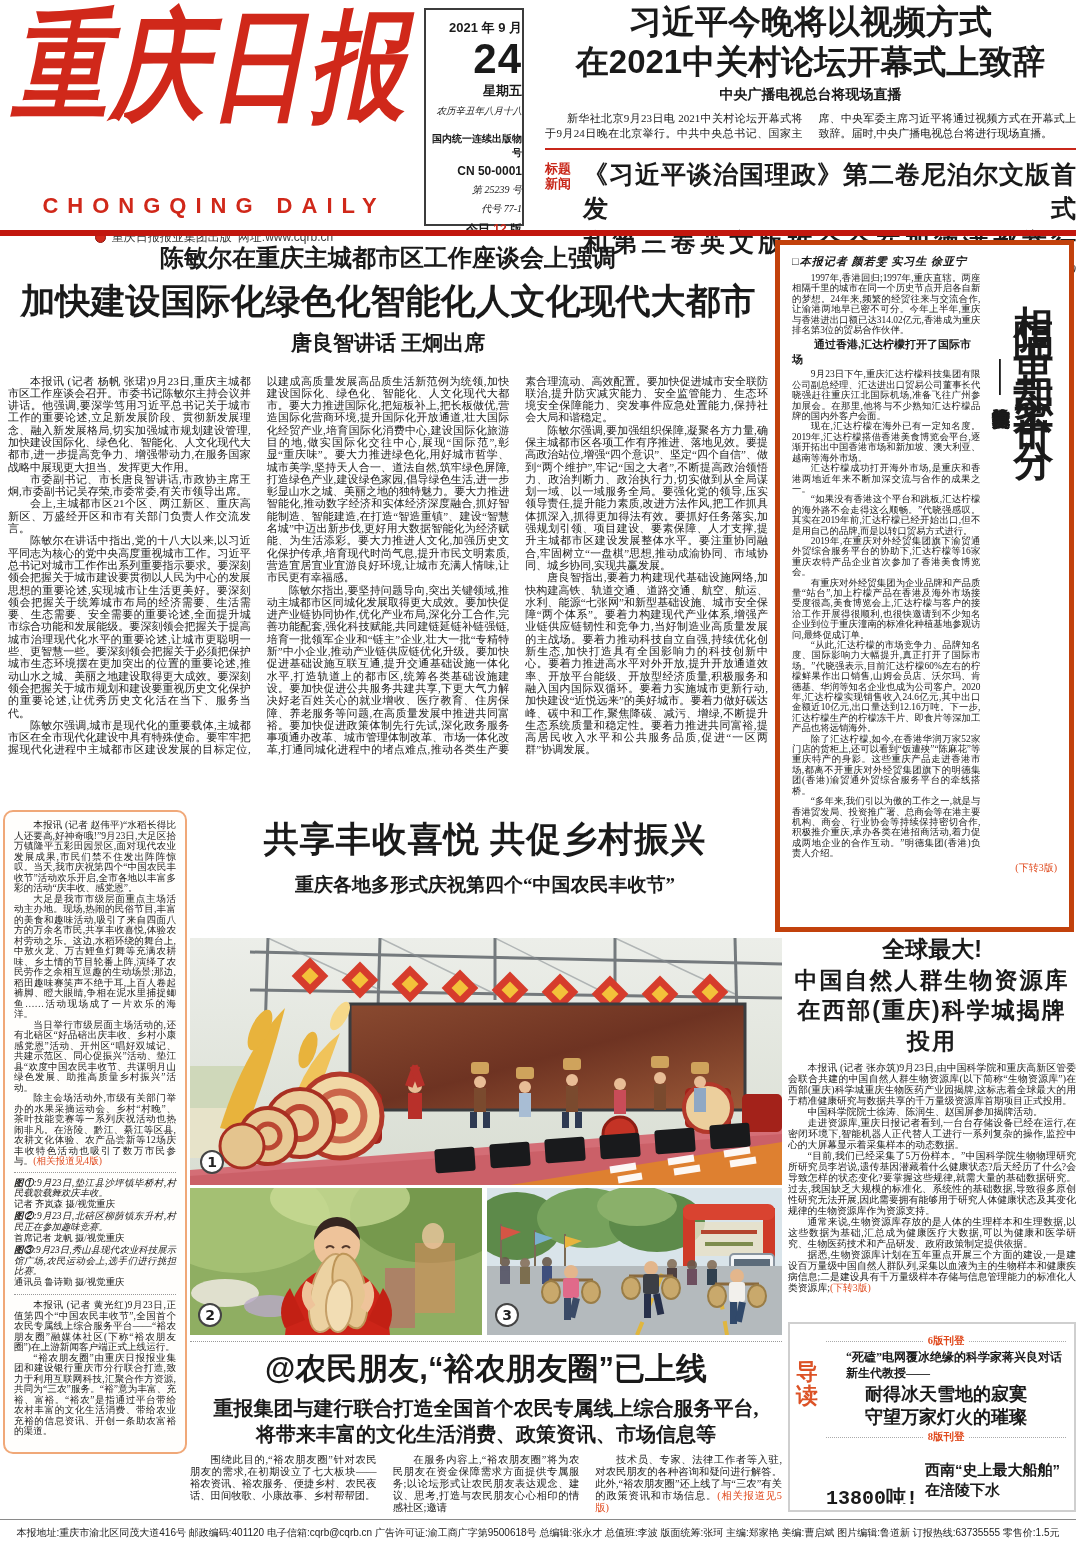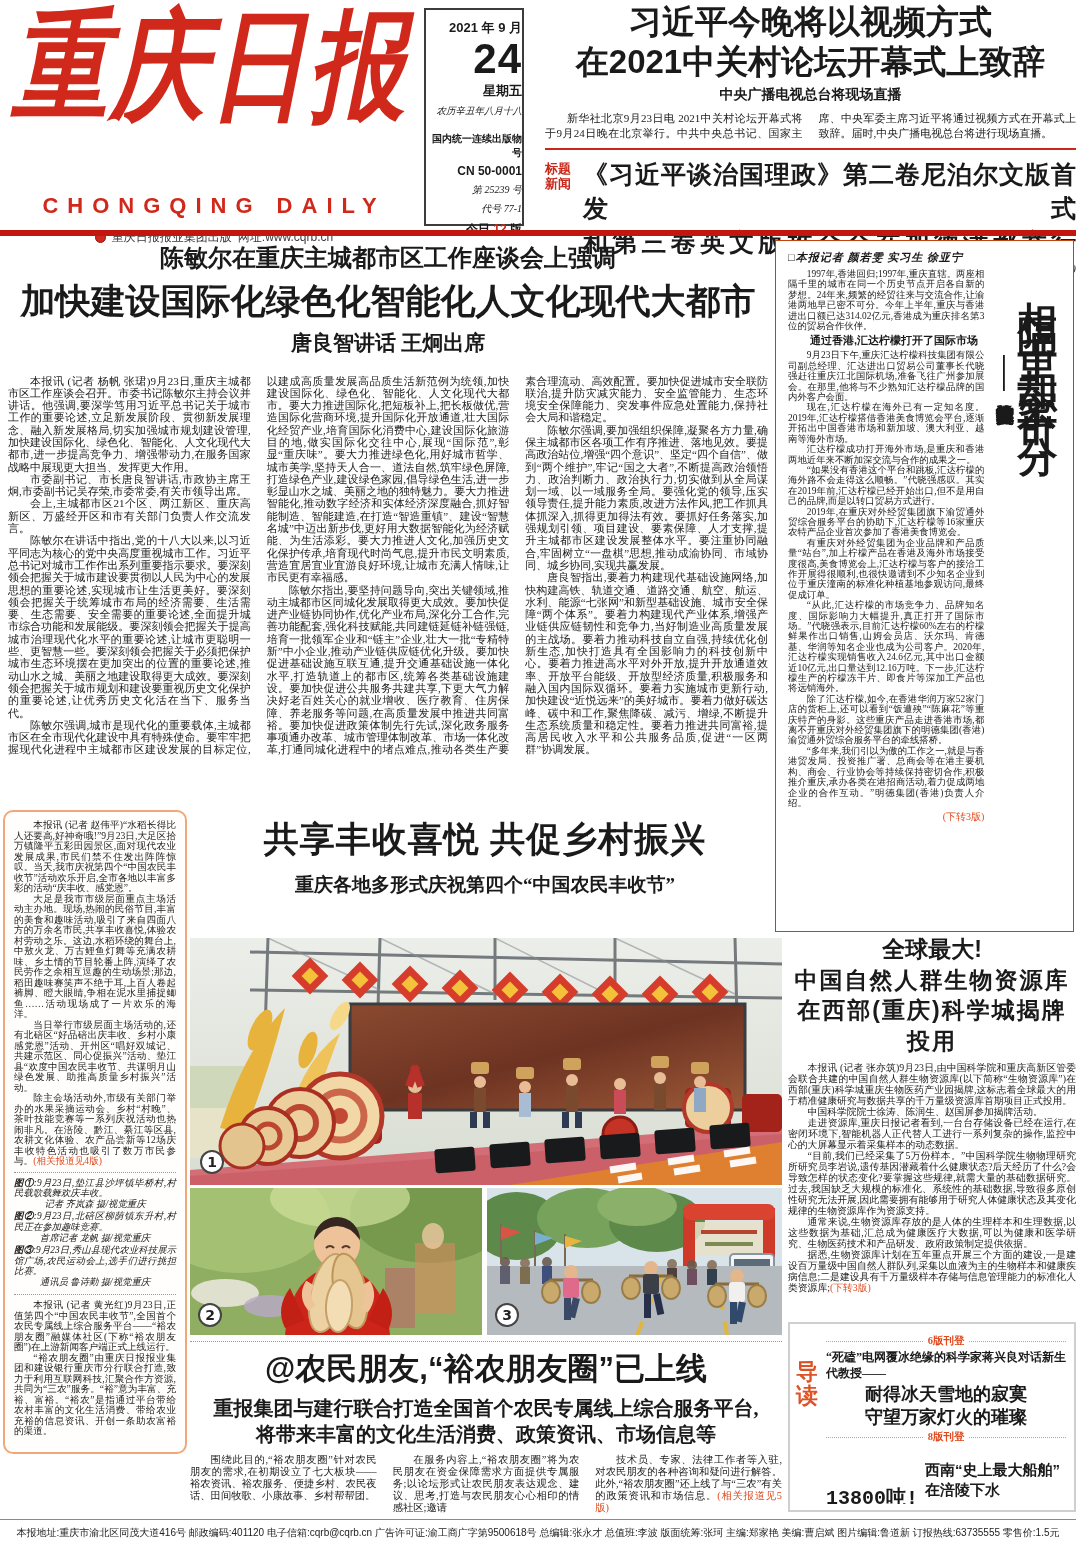--- a/index.html
+++ b/index.html
@@ -60,21 +60,21 @@
   
   #mainstory { left:8px; top:242px; width:760px; height:568px; overflow:hidden; }
   .ms-kicker { font-size:24px; font-weight:bold; text-align:center; }
   .ms-h { font-size:35px; line-height:1.3; font-weight:900; text-align:center; margin-top:4px; }
   .ms-by { font-size:21px; font-weight:bold; text-align:center; margin-top:5px; }
   .ms-body { margin-top:18px; height:392px; overflow:hidden; columns:3; column-gap:16px;
     font-size:11px; line-height:12.3px; }
   .ms-body p { text-indent:2em; }
 
   
-  #hkbox { left:775px; top:240px; width:299px; height:692px; border:1px solid #c2410c;
+  #hkbox { left:775px; top:240px; width:299px; height:692px; border:5px solid #c2410c;
     background:#fff; padding:9px 12px; overflow:hidden; }
   .hk-by { font-size:11px; font-weight:bold; font-style:italic; letter-spacing:1px; margin-bottom:4px; }
   .hk-vtitle { float:right; writing-mode:vertical-rl; height:568px; margin-left:7px; padding-left:2px; }
   .vt-main { font-size:40px; font-weight:900; letter-spacing:17px; line-height:1.15;
     font-family:"Liberation Sans",sans-serif; }
   .vt-sub { font-size:18px; font-weight:bold; padding-top:86px; line-height:1.2; margin-top:0;
     font-family:"Liberation Sans",sans-serif; }
   .hk-p { font-size:9.4px; line-height:10.4px; text-indent:2em; text-align:justify; }
   .hk-sub { font-size:11px; font-weight:bold; font-family:"Liberation Sans",sans-serif;
     text-indent:2em; margin:2px 0; }
@@ -85,21 +85,21 @@
   .hv-title { font-size:35px; font-weight:900; letter-spacing:1px; }
   .hv-sub { font-size:19px; font-weight:bold; margin-top:9px; }
 
   
   #leftbox { left:3px; top:810px; width:184px; height:644px; border:2px solid #f0a878;
     border-radius:10px; padding:8px 9px; overflow:hidden; background:#fffefc; }
   .lb-p { font-size:9.6px; line-height:10.5px; text-indent:2em; text-align:justify; }
   .dotline-h { border-top:1px dotted #999; margin:5px 0; }
   .cap { font-size:9.4px; line-height:10.4px; font-style:italic; text-align:justify; }
   .cap b { font-style:italic; }
-  .cap-credit { font-size:9.4px; font-style:italic; text-align:center; }
+  .cap-credit { font-size:9.4px; text-align:left; }
 
   
   #photo1 { left:190px; top:938px; width:592px; height:247px; }
   #photo2 { left:190px; top:1188px; width:292px; height:147px; }
   #photo3 { left:487px; top:1188px; width:295px; height:147px; }
   .photo svg { display:block; width:100%; height:100%; }
 
   
   #yunongart { left:190px; top:1341px; width:592px; height:172px;
     border-top:1px dotted #999; padding-top:6px; overflow:hidden; }
@@ -118,21 +118,21 @@
 
   
   #daodu { left:788px; top:1322px; width:288px; height:190px; border:2px solid #cfcfcf;
     display:flex; padding:8px 8px 6px 6px; gap:4px; background:#fff; }
   .dd-label { width:26px; font-size:22px; font-weight:900; color:#dc5226; line-height:1.1;
     padding-top:28px; font-family:"Liberation Sans",sans-serif; }
   .dd-content { flex:1; overflow:hidden; }
   .dotrow { display:flex; align-items:center; gap:5px; margin:2px 0; }
   .dotrow .dots { flex:1; border-top:1px dotted #aaa; }
   .dotrow .pg { font-size:10.5px; font-weight:bold; color:#e04a1e; }
-  .dd-kicker { font-size:12px; font-weight:bold; line-height:1.3; }
+  .dd-kicker { font-size:12px; font-weight:bold; line-height:1.3;margin-left:20px; }
   .dd-title { font-size:18px; font-weight:900; text-align:center; line-height:1.25;
     font-family:"Liberation Sans",sans-serif; margin-top:2px; }
   .dd-item2 { display:flex; align-items:center; gap:7px; margin-top:4px; }
   .dd-num { font-size:20px; font-weight:900; font-family:Liberation Mono, monospace; white-space:nowrap;margin-top:36px; }
   .dd-t2 { font-size:15px; font-weight:900; line-height:1.3; font-family:"Liberation Sans",sans-serif; }
 
   
   #footline { left:0; top:1519px; width:1076px; border-top:1px solid #8a8a8a; }
   #footer { left:0; top:1526px; width:1076px; text-align:center; font-size:10px; color:#222;
     font-family:"Liberation Sans",sans-serif; }

